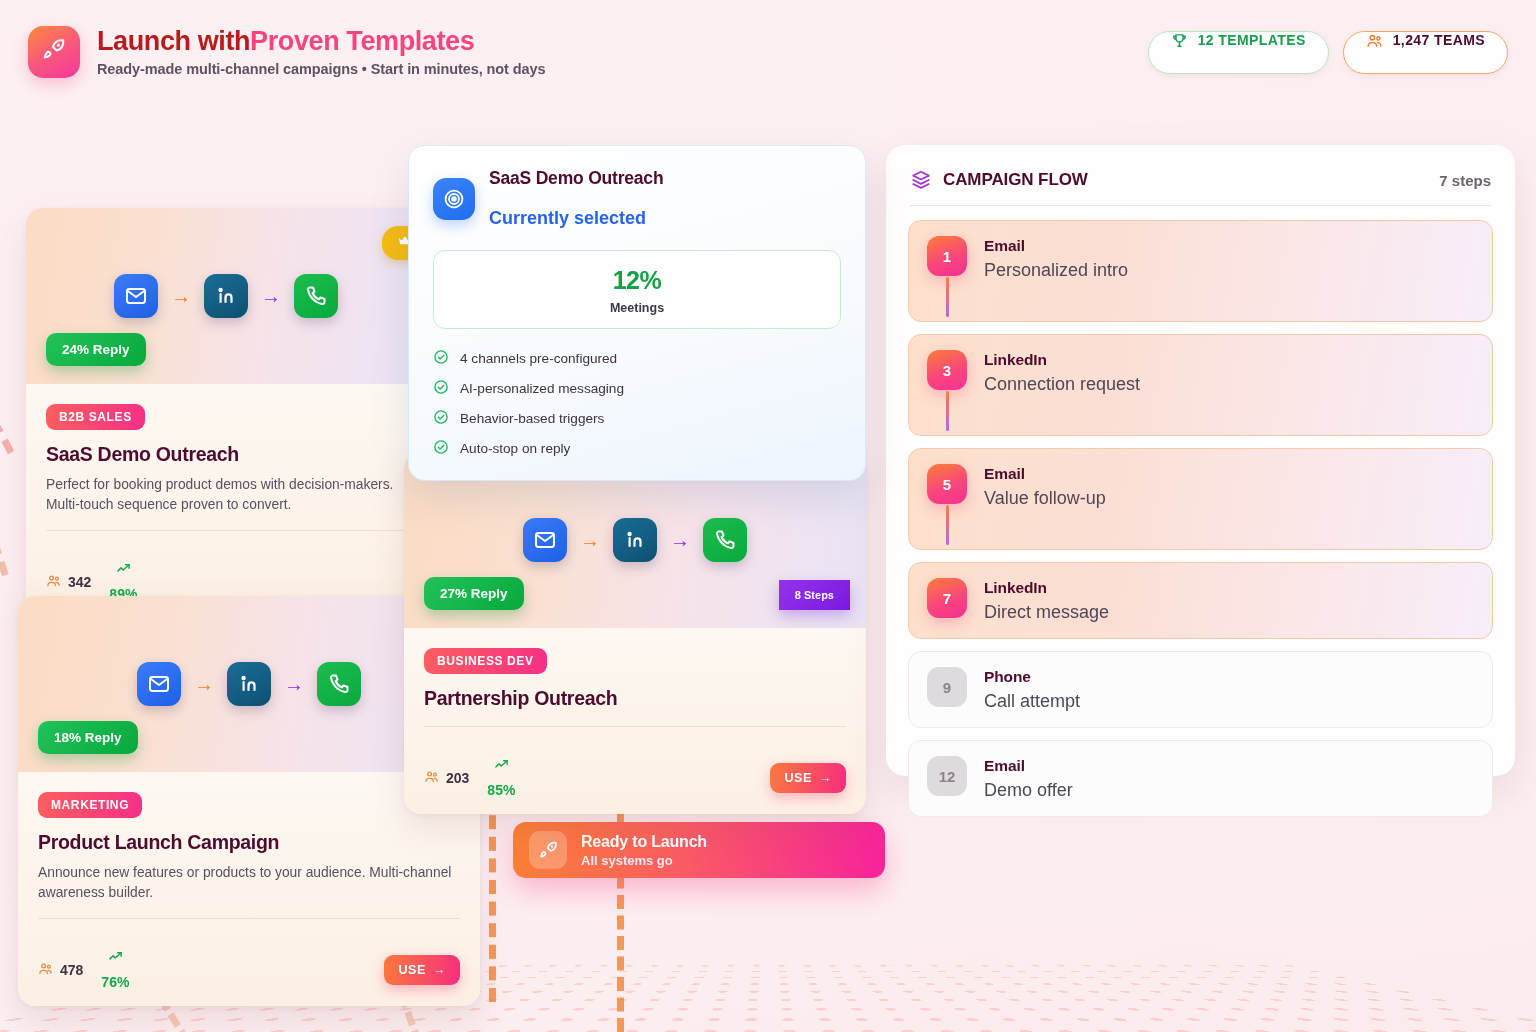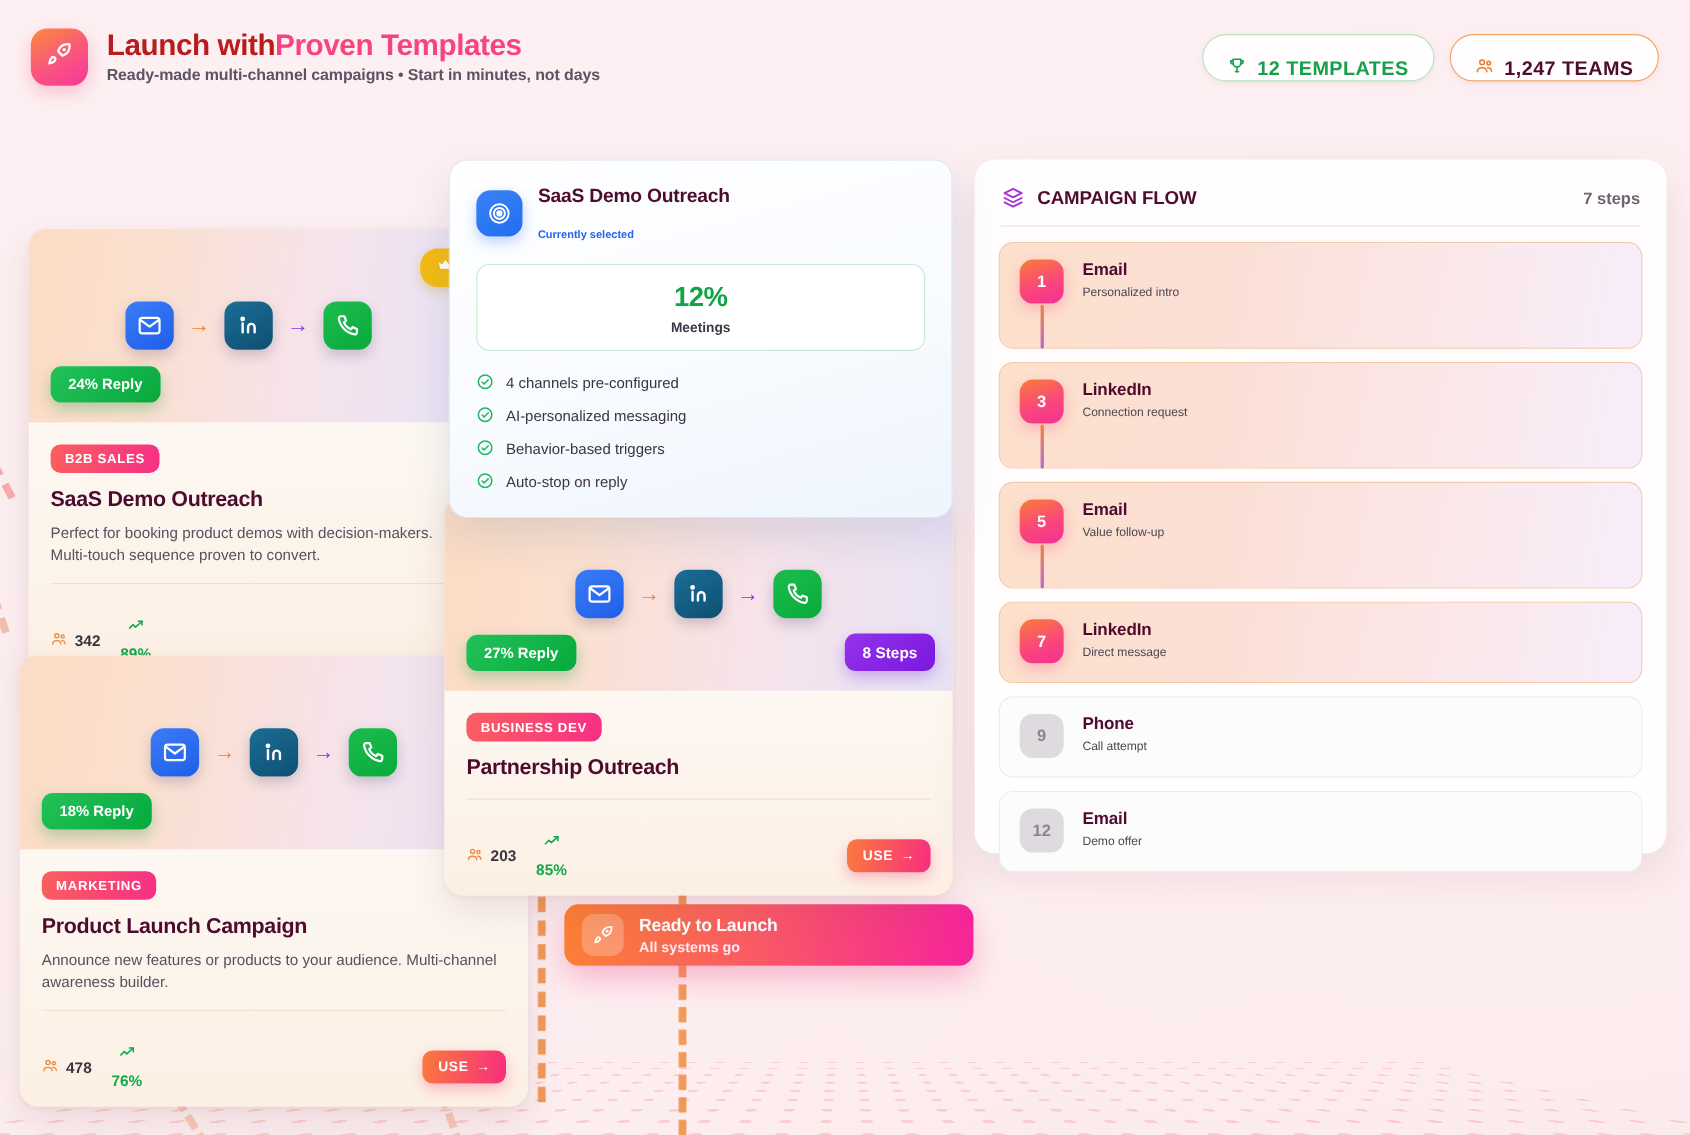--- a/index.html
+++ b/index.html
@@ -61,23 +61,23 @@
     line-height: 1.1; white-space: nowrap;
   }
   .title .t1 { color: #b91c1c; }
   .title .t2 { color: #f8447e; }
   .subtitle {
     margin-top: 5px; font-size: 14.5px; font-weight: 600; color: #5d5363;
     letter-spacing: -.1px;
   }
   .header-badges { margin-left: auto; display: flex; gap: 14px; }
   .pill {
-    display: flex; align-items: flex-end; gap: 10px;
+    display: flex; align-items: flex-start; gap: 10px;
     height: 43px; padding: 0 22px; border-radius: 22px;
-    background: #fffdfd; font-size: 18px; font-weight: 800;
+    background: #fffdfd; font-size: 14px; font-weight: 800;
     letter-spacing: .4px;
     box-shadow: 0 2px 6px rgba(120,60,70,.08);
   }
   .pill.green { border: 1.6px solid #b6e6c4; color: #16a04c; }
   .pill.orange { border: 1.6px solid #f3a569; color: #4d0b2e; }
   .pill svg { width: 17px; height: 17px; flex: none; }
 
   
   .tpl-card {
     position: absolute;
@@ -111,22 +111,22 @@
   .reply-chip {
     position: absolute; left: 20px; bottom: 18px;
     background: linear-gradient(135deg, #22c25a, #07a93c);
     color: #fff; font-size: 13.5px; font-weight: 800;
     padding: 9px 16px; border-radius: 10px;
     box-shadow: 0 6px 14px rgba(10,150,60,.3);
   }
   .steps-chip {
     position: absolute; right: 16px; bottom: 18px;
     background: linear-gradient(135deg, #9333ea, #7b18e0);
-    color: #fff; font-size: 14px; font-weight: 800;
-    padding: 9px 16px; border-radius: 10px;
+    color: #fff; font-size: 11px; font-weight: 800;
+    padding: 9px 16px; border-radius: 0;
     box-shadow: 0 6px 14px rgba(110,30,210,.3);
   }
   .crown-chip {
     position: absolute; right: 0; top: 18px;
     background: #f5bb13; border-radius: 16px 0 0 16px;
     padding: 7px 13px 7px 15px;
     display: flex; align-items: center;
     box-shadow: 0 4px 10px rgba(200,150,10,.3);
   }
   .crown-chip svg { width: 16px; height: 16px; }
@@ -173,21 +173,21 @@
   }
   .detail-head { display: flex; align-items: center; gap: 14px; }
   .detail-icon {
     width: 42px; height: 42px; border-radius: 13px;
     background: linear-gradient(150deg, #3b82f6, #1f6ef0);
     display: flex; align-items: center; justify-content: center;
     box-shadow: 0 5px 13px rgba(40,110,240,.3); flex: none;
   }
   .detail-icon svg { width: 24px; height: 24px; }
   .detail-title { font-size: 17.5px; font-weight: 700; color: #4d0b2e; letter-spacing: -.2px; }
-  .detail-sub { margin-top: 19px; font-size: 10px; font-weight: 700; color: #2563eb; }
+  .detail-sub { margin-top: 19px; font-size: 18px; font-weight: 700; color: #2563eb; }
   .metrics { display: flex; gap: 14px; margin-top: 21px; }
   .metric {
     flex: 1; background: #fff; border-radius: 12px;
     padding: 15px 10px 13px; text-align: center;
   }
   .metric.blue  { border: 1.4px solid #cbdcf7; }
   .metric.green { border: 1.4px solid #c4ebd1; }
   .metric-val { font-size: 25px; font-weight: 800; letter-spacing: -.5px; }
   .metric.blue  .metric-val { color: #2257e8; }
   .metric.green .metric-val { color: #12a344; }
@@ -230,21 +230,21 @@
   }
   .flow-step.active .step-num {
     background: linear-gradient(160deg, #fb7e36 0%, #f9477a 55%, #f62f94 100%);
     box-shadow: 0 5px 13px rgba(245,80,130,.3);
   }
   .flow-step.inactive .step-num {
     background: #dedade; color: #8b8390; box-shadow: none;
   }
   .step-txt { padding-top: 1px; }
   .step-name { font-size: 15.5px; font-weight: 800; color: #4d0b2e; letter-spacing: -.1px; }
-  .step-desc { margin-top: 5px; font-size: 11px; color: #4f4755; }
+  .step-desc { margin-top: 5px; font-size: 18px; color: #4f4755; }
   .step-connector {
     position: absolute; left: 37px; top: 56px; width: 3px; height: 40px;
     border-radius: 2px;
     background: linear-gradient(180deg, #f6803e, #b56bd8);
   }
 
   
   .launch-banner {
     position: absolute; left: 513px; top: 822px; width: 372px; height: 56px;
     background: linear-gradient(95deg, #fb8034 0%, #fa5c63 45%, #f6239b 100%);

